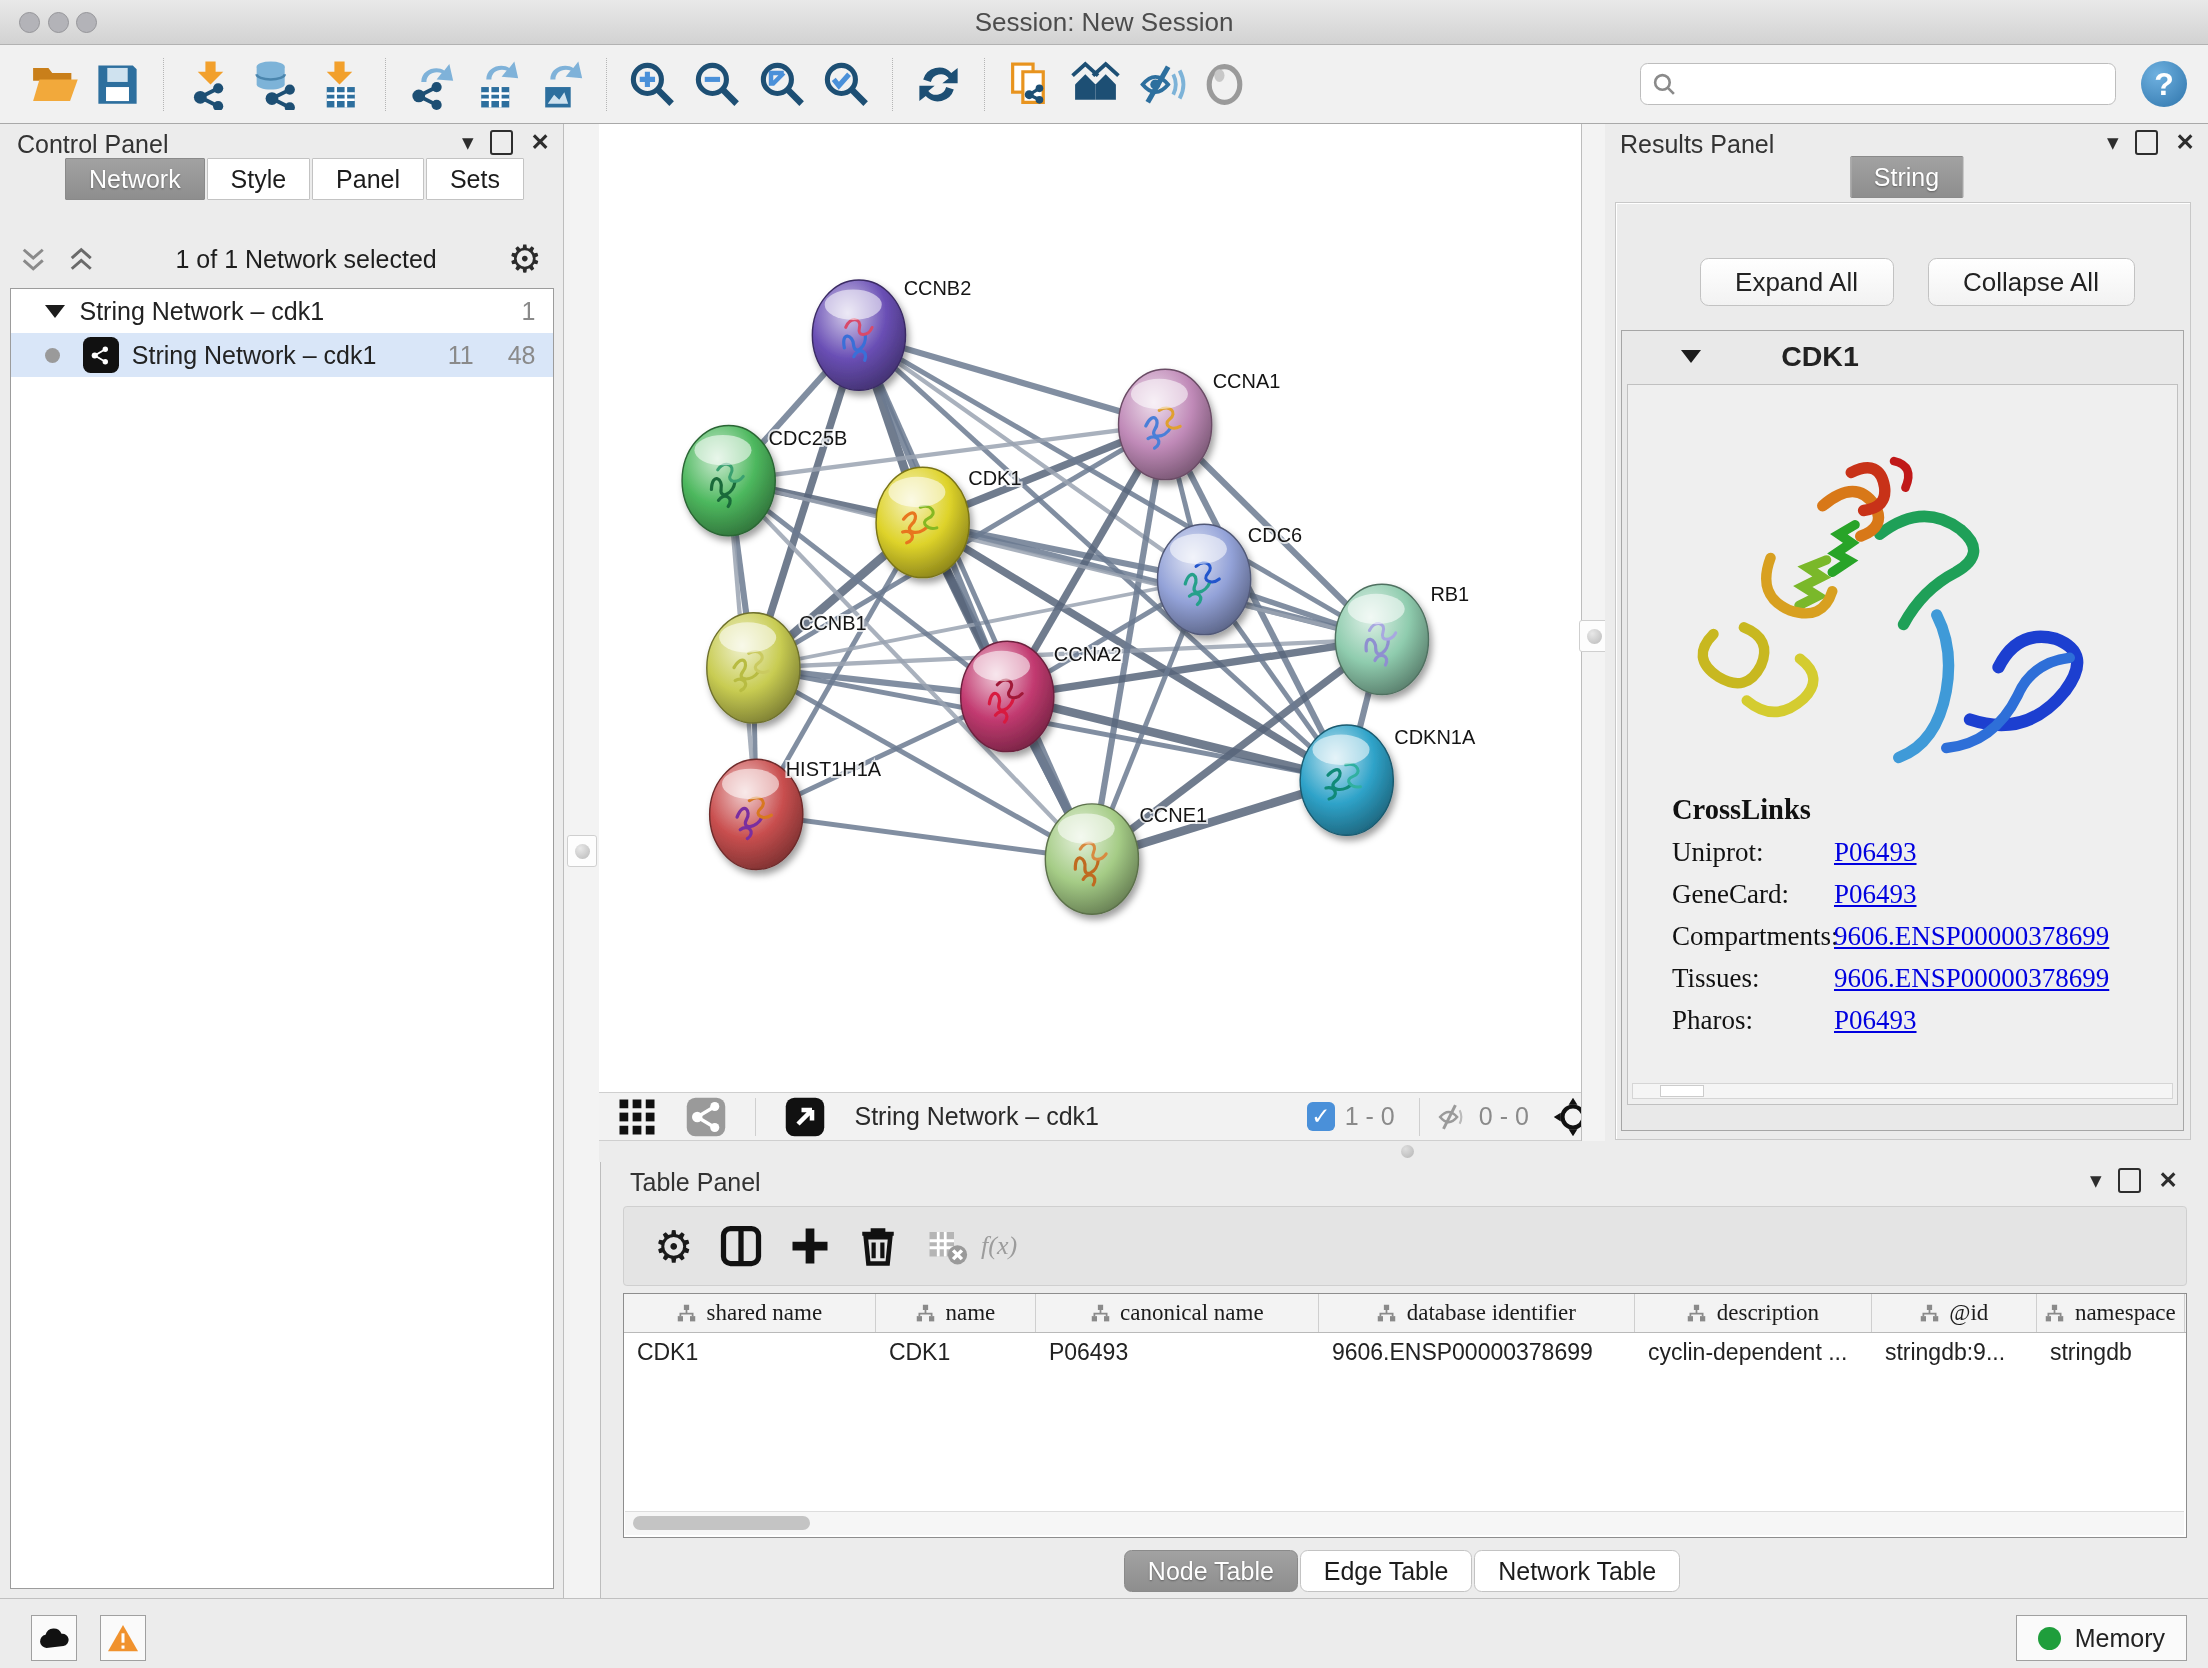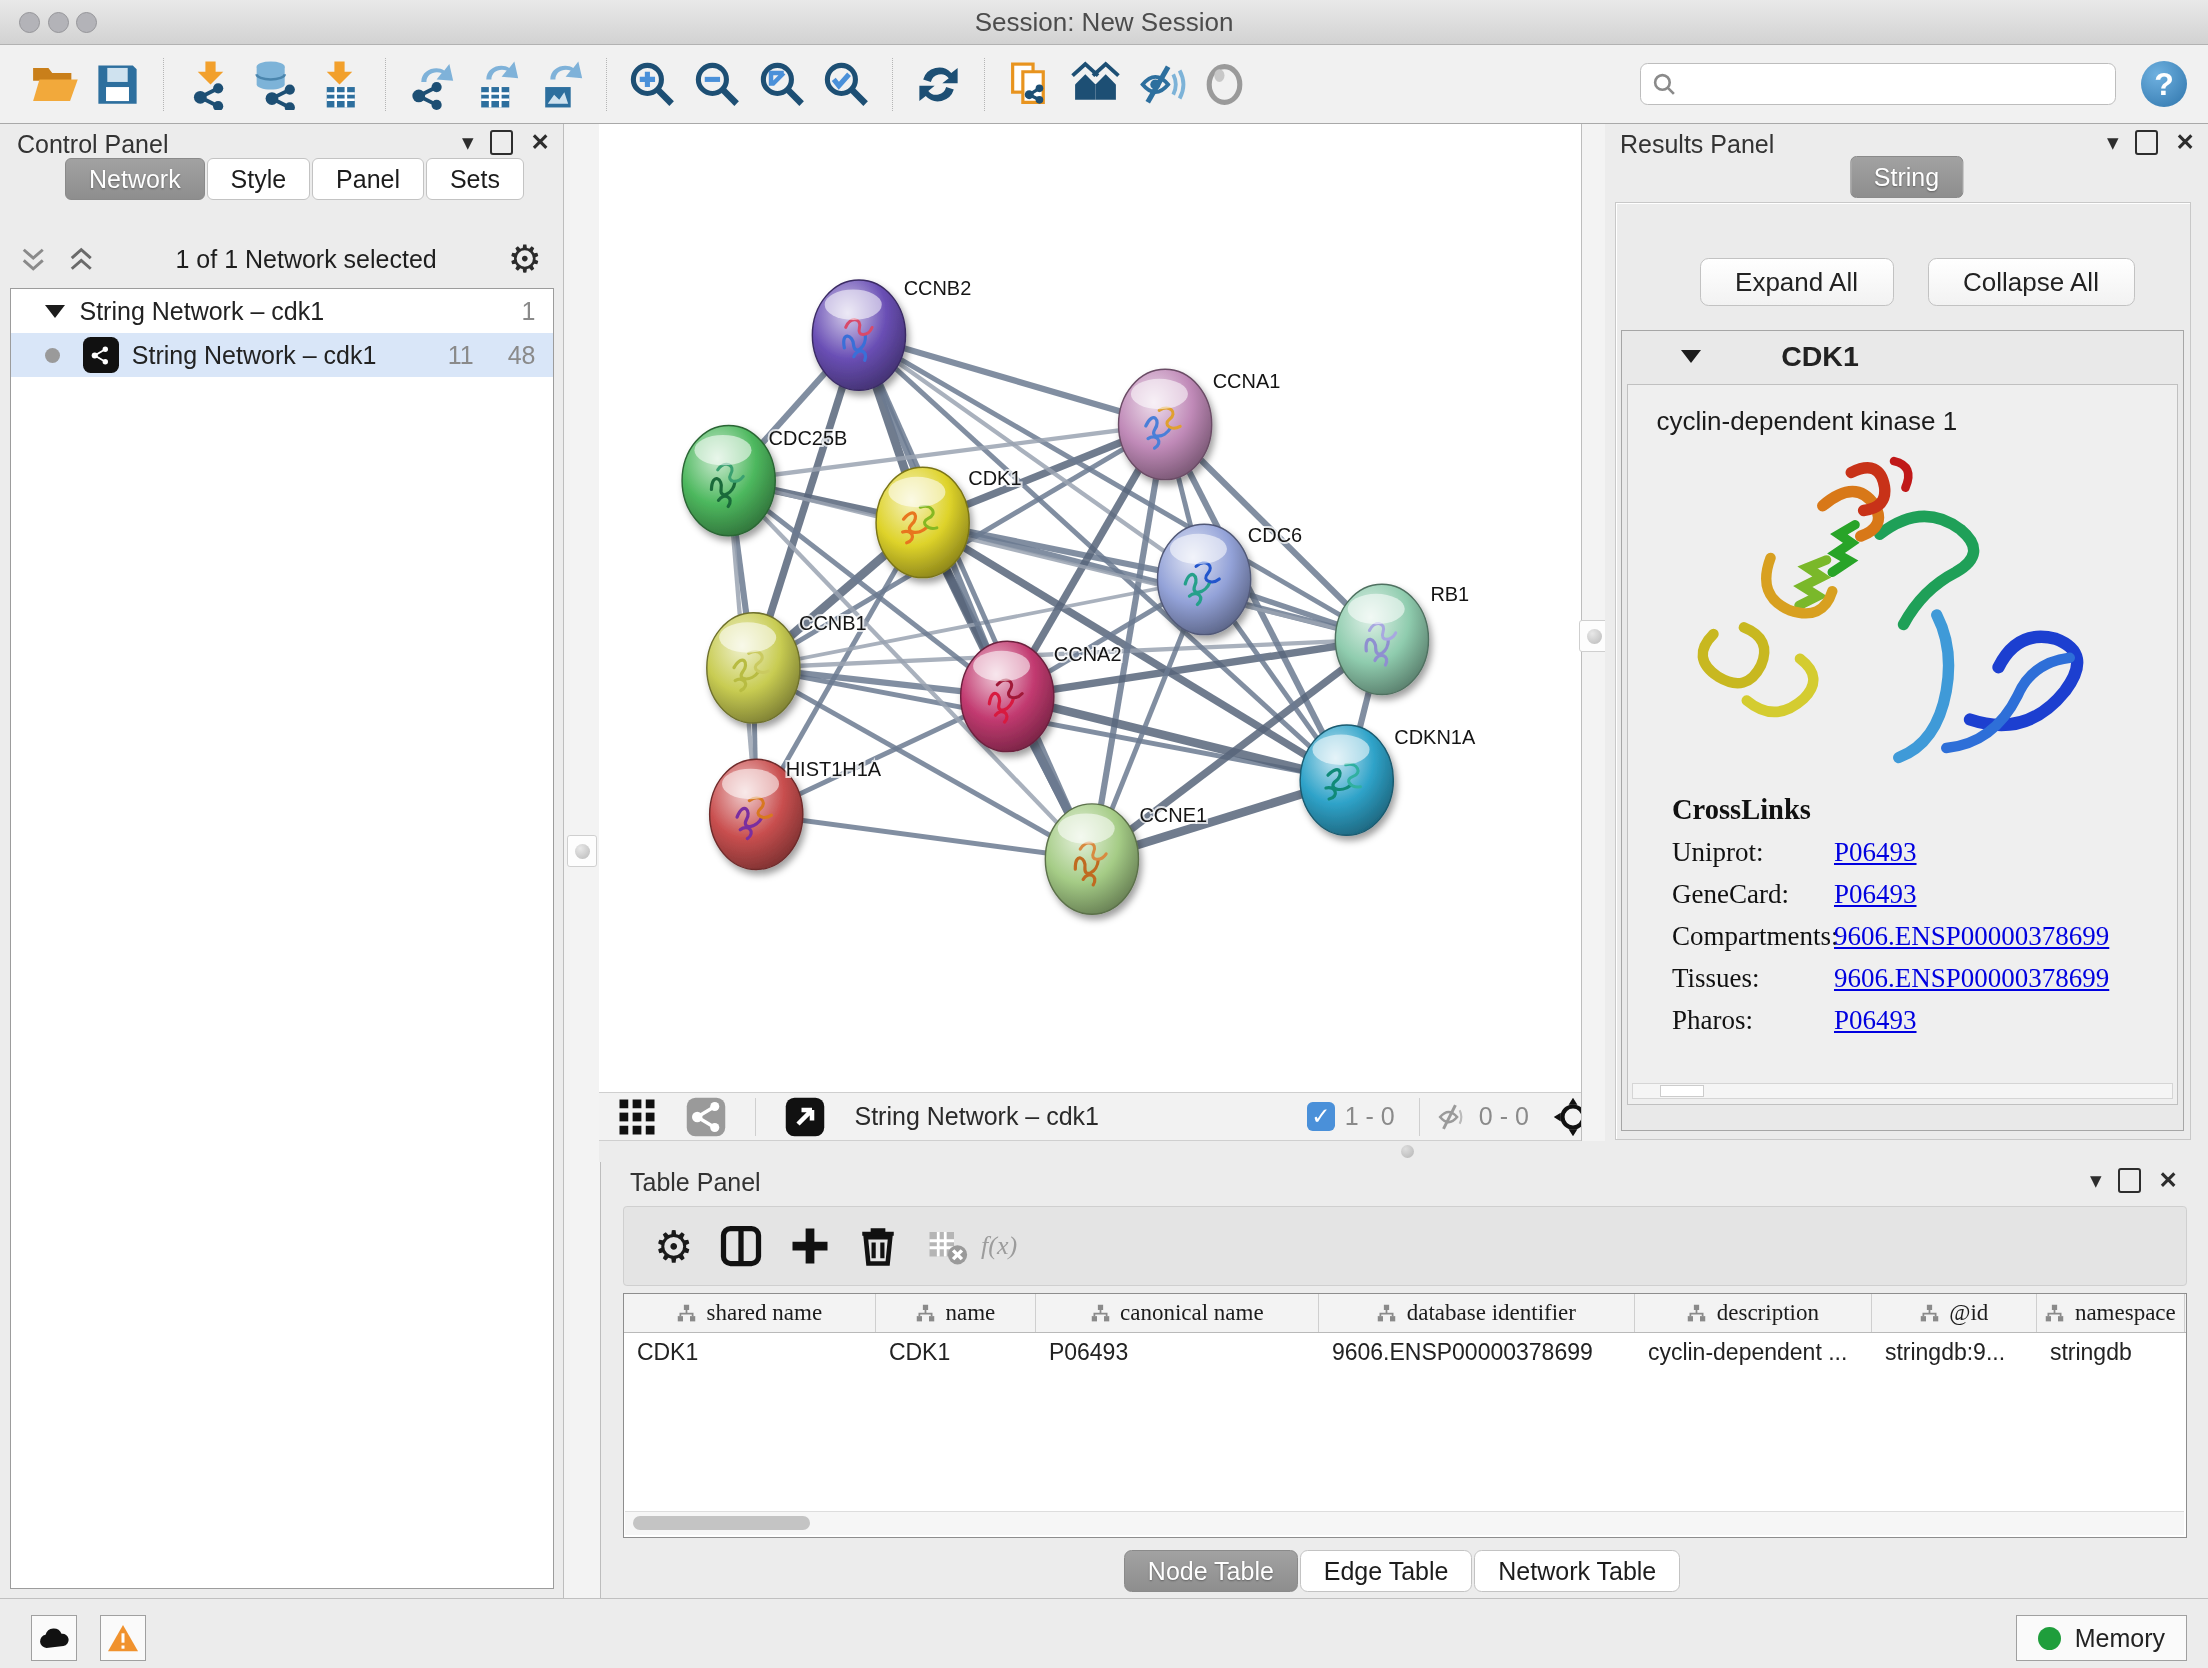--- a/index.html
+++ b/index.html
@@ -26,21 +26,21 @@
   #help-btn{width:46px;height:46px;border-radius:50%;margin-left:25px;flex:0 0 auto;
     background:radial-gradient(circle at 35% 30%,#6fb1e0,#2e74ab);color:#fff;font-size:32px;font-weight:bold;
     display:flex;align-items:center;justify-content:center;}
 
   
   .panel-title{font-size:25px;color:#333;}
   .panel-ctrls{position:absolute;right:13.3px;top:5.7px;display:flex;align-items:center;gap:17px;color:#2d2d2d;}
   .panel-ctrls .pc{font-size:23px;line-height:23px;}
   .pc.float{width:19px;height:21px;border:2.9px solid #2d2d2d;border-radius:2.9px;}
   .tab{display:inline-block;padding:5.7px 23px;font-size:25px;background:#fff;color:#1c1c1c;
-    border:1px solid #c3c3c3;border-radius:6px;margin-right:1.9px;}
+    border:1px solid #c3c3c3;border-radius:1px;margin-right:1.9px;}
   .tab.selected{background:linear-gradient(#a2a2a2,#8e8e8e);color:#fff;border-color:#8a8a8a;
     text-shadow:0 1px 1.9px rgba(0,0,0,.35);}
 
   
   #control-panel{left:0;top:124px;width:563px;height:1474px;background:#ececec;}
   #cp-tabs{position:absolute;left:65px;top:34px;}
   #cp-toolbar{position:absolute;left:9.5px;top:112px;width:538px;height:46px;display:flex;align-items:center;}
   #cp-toolbar .chev{margin:0 9.5px;}
   #cp-status{flex:1;text-align:center;font-size:25px;color:#1e1e1e;}
   #cp-gear{font-size:38px;color:#2b2b2b;margin-right:5.7px;line-height:38px;}
@@ -629,21 +629,20 @@
   <div id="rp-tab" class="tab selected">String</div>
   <div id="rp-box">
     <div class="rp-btn" style="left:84px;width:192px">Expand All</div>
     <div class="rp-btn" style="left:312px;width:205px">Collapse All</div>
     <div id="rp-section">
       <div id="rp-gene-row">
         <span class="tri"></span>
         <span id="rp-gene">CDK1</span>
       </div>
       <div id="rp-desc-box">
-        <div id="rp-desc">cyclin-dependent kinase 1</div>
         <svg id="protein-img" width="495" height="342" viewBox="0 0 520 360">
           <g fill="none" stroke-linecap="round">
             <path d="M330 290 q60 20 100 -30 q30 -40 -10 -55 q-40 -10 -60 30" stroke="#1c3fd0" stroke-width="13"></path>
             <path d="M305 320 q50 -5 75 -55 q15 -35 55 -40" stroke="#2e6fd8" stroke-width="11"></path>
             <path d="M255 330 q40 -15 50 -70 q8 -45 -10 -80" stroke="#3f9ad8" stroke-width="12"></path>
             <path d="M235 95 q45 -35 85 -5 q30 25 -5 45 q-35 18 -55 55" stroke="#1fa058" stroke-width="12"></path>
             <path d="M185 135 l18 -12 -14 -8 16 -11 -13 -9 17 -10" stroke="#28a428" stroke-width="10"></path>
             <path d="M150 170 l20 -10 -16 -10 20 -10 -15 -10 20 -8" stroke="#7ab82a" stroke-width="10"></path>
             <path d="M60 200 q-25 25 5 45 q30 18 45 -12 q12 -28 -18 -40" stroke="#c8b820" stroke-width="11"></path>
             <path d="M95 270 q30 25 60 -2 q22 -22 -4 -42" stroke="#d4cc30" stroke-width="11"></path>

